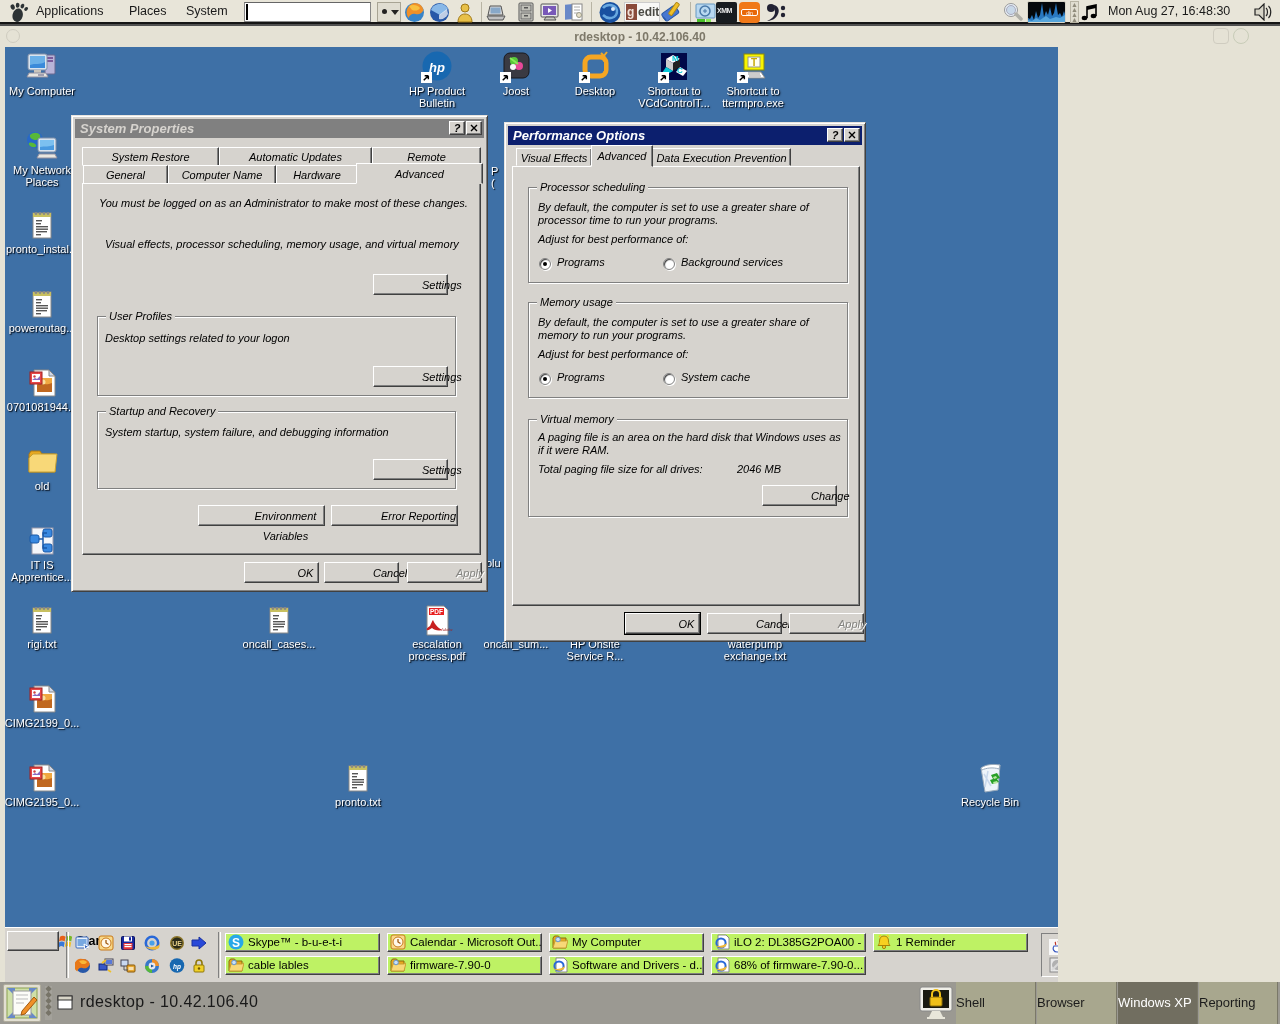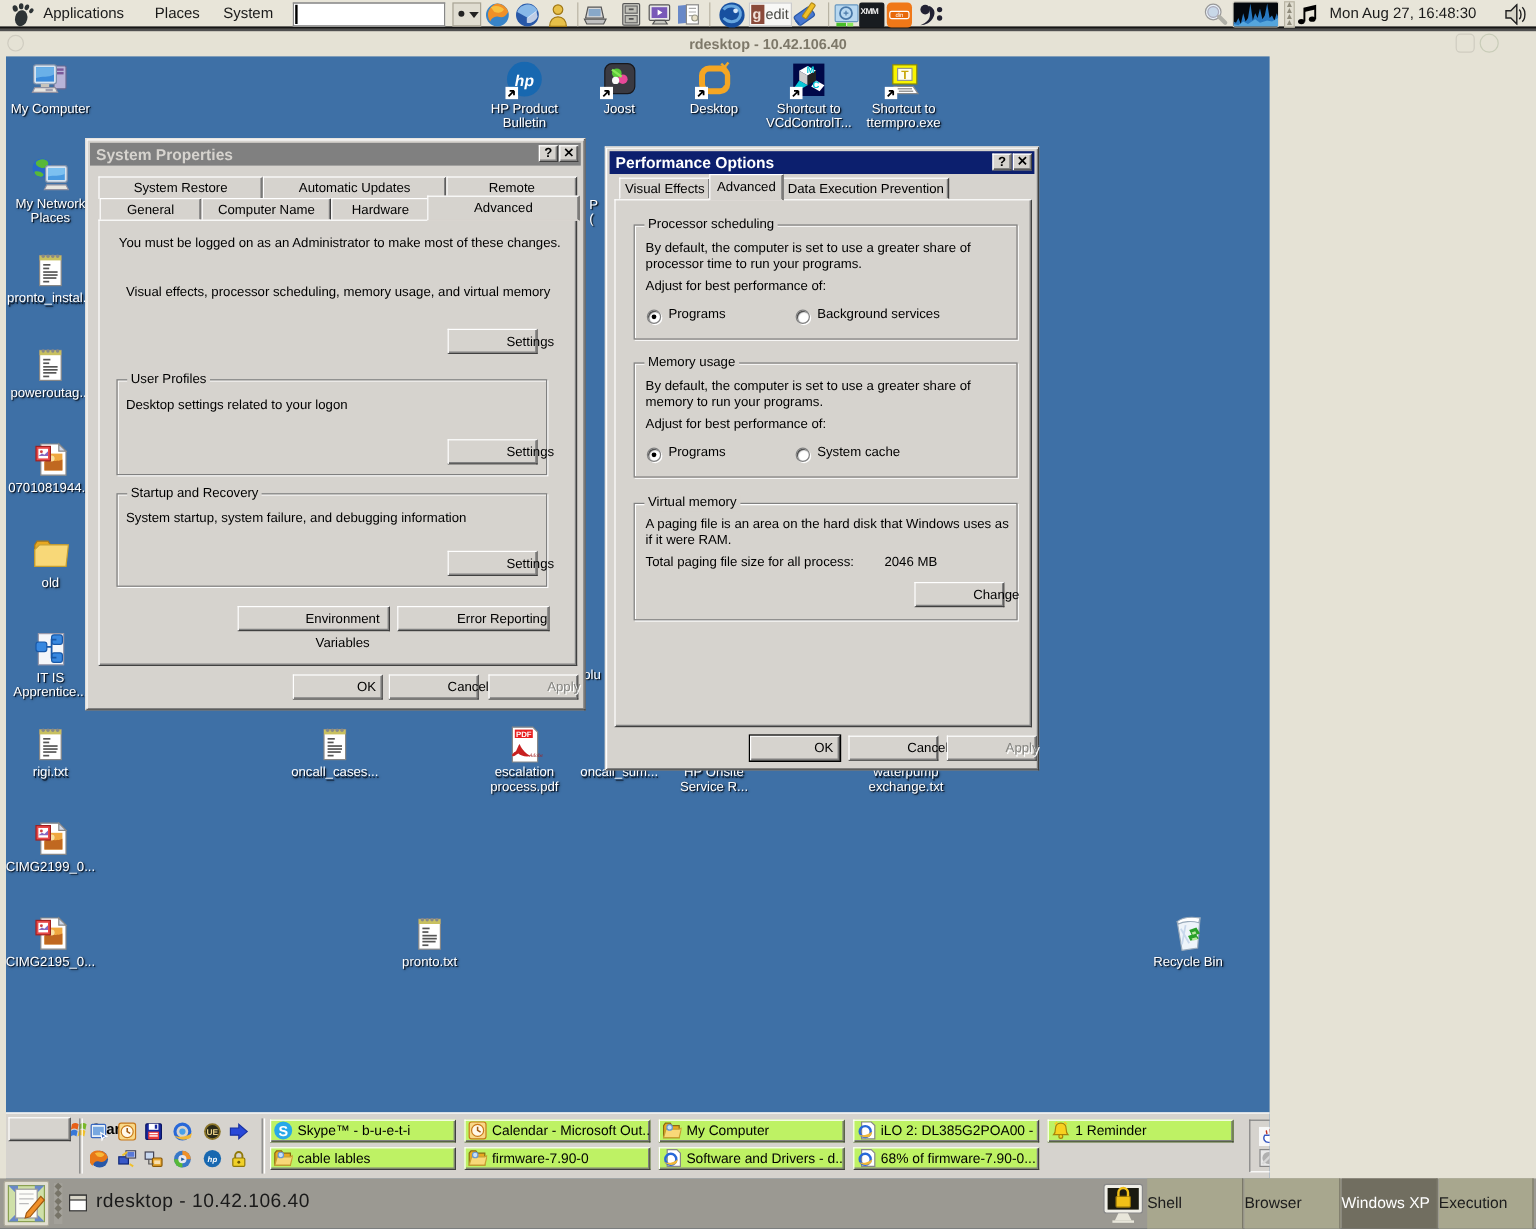--- a/index.html
+++ b/index.html
@@ -17,21 +17,21 @@
 
 
 #desk { position:absolute; left:5px; top:21px; width:1053px; height:935px; background:#3e70a6; overflow:hidden; }
 
 
 .dicon { position:absolute; width:76px; text-align:center; }
 .dicon .ic { position:relative; margin:0 auto; width:32px; height:32px; }
 .dicon .lb { margin-top:3px; font-size:11px; color:#fff; line-height:11.5px; text-shadow:1px 1px 0 rgba(10,25,45,.85), 1px 1px 2px rgba(0,0,0,.8); }
 
 
-.win { position:absolute; background:#d6d3ce; border:1px solid; border-color:#e8e5e0 #404040 #404040 #e8e5e0; box-shadow:inset 1px 1px 0 #fff, inset -1px -1px 0 #808080; }
+.win { position:absolute; background:#d6d3ce; border:1px solid; border-color:#e8e5e0 #404040 #404040 #e8e5e0; box-shadow:inset 1px 1px 0 #fff, inset -1px -1px 0 #808080;font-style:italic; }
 .tbar { position:absolute; left:3px; top:3px; right:3px; height:19px; line-height:19px; font-weight:bold; font-size:13px; padding-left:5px; overflow:hidden; }
 .tbar.active { background:#0c1f6e; color:#fff; }
 .tbar.inactive { background:#808080; color:#d6d3ce; }
 .tbtn { position:absolute; top:5px; width:16px; height:14px; background:#d6d3ce; border:1px solid; border-color:#fff #404040 #404040 #fff; box-shadow:inset -1px -1px 0 #808080; font-size:11px; font-weight:bold; color:#000; text-align:center; line-height:12px; }
 .btn { position:absolute; background:#d6d3ce; border:1px solid; border-color:#fff #404040 #404040 #fff; box-shadow:inset -1px -1px 0 #808080; font-size:11px; color:#000; text-align:center;padding-left:48px; }
 .btn.def { outline:1px solid #000; }
 .btn.dis { color:#848480; text-shadow:1px 1px 0 #fff; }
 .gbox { position:absolute; border:1px solid #808080; box-shadow:1px 1px 0 #fff, inset 1px 1px 0 #fff; }
 .glab { position:absolute; top:-7px; left:8px; background:#d6d3ce; padding:0 3px; font-size:11px; line-height:13px; }
 .tabpage { position:absolute; background:#d6d3ce; border:1px solid; border-color:#fff #404040 #404040 #fff; box-shadow:inset -1px -1px 0 #808080; }
@@ -301,21 +301,21 @@
   </svg>
   <div class="abs" style="left:591px;top:2px;width:1px;height:20px;background:#b8b4a4"></div>
   <svg class="abs" style="left:598px;top:1px" width="25" height="23" viewBox="0 0 25 23">
     <circle cx="12" cy="11.5" r="10.5" fill="#1850a0"></circle>
     <path d="M5 7c3-4 10-4 13 0 2 3 1 7-2 9-4 2-8 1-11-2" fill="none" stroke="#68a8e0" stroke-width="2.5"></path>
     <circle cx="15" cy="8" r="2" fill="#d8e8f8"></circle>
   </svg>
   <div class="abs" style="left:624px;top:2px;width:36px;height:20px;background:#f8f8f6;border:1px solid #ccc"></div>
   <div class="abs" style="left:626px;top:4px;width:11px;height:16px;background:#8a4a3a"></div>
   <div class="abs" style="left:627px;top:5px;font-size:12px;font-weight:bold;color:#f0e0d8">g</div>
-  <div class="abs" style="left:638px;top:5px;font-size:12px;font-weight:normal;color:#4a4a44">edit</div>
+  <div class="abs" style="left:638px;top:5px;font-size:12px;font-weight:bold;color:#4a4a44">edit</div>
   <svg class="abs" style="left:660px;top:1px" width="25" height="23" viewBox="0 0 25 23">
     <rect x="2" y="8" width="16" height="9" rx="2" fill="#4878d0" stroke="#2858a8" transform="rotate(-35 10 12)"></rect>
     <rect x="12" y="1" width="4" height="14" rx="1" fill="#f0c028" stroke="#b08818" transform="rotate(35 14 8)"></rect>
     <path d="M3 16l3 3" stroke="#2858a8" stroke-width="1.5"></path>
   </svg>
   <div class="abs" style="left:690px;top:2px;width:1px;height:20px;background:#b8b4a4"></div>
   <svg class="abs" style="left:695px;top:2px" width="21" height="21" viewBox="0 0 21 21">
     <rect x="1" y="2" width="19" height="14" rx="1" fill="#b8d8f0" stroke="#6898c0"></rect>
     <circle cx="10" cy="9" r="5" fill="none" stroke="#4878a8" stroke-width="1.5"></circle>
     <path d="M8 9h4M10 7v4" stroke="#4878a8"></path>
@@ -562,21 +562,21 @@
       <div class="txt" style="left:33px;top:193px">By default, the computer is set to use a greater share of<br>memory to run your programs.</div>
       <div class="txt" style="left:33px;top:225px">Adjust for best performance of:</div>
       <div class="radio on" style="left:34px;top:250px"></div>
       <div class="txt" style="left:52px;top:248px">Programs</div>
       <div class="radio" style="left:158px;top:250px"></div>
       <div class="txt" style="left:176px;top:248px">System cache</div>
       <div class="gbox" style="left:23px;top:296px;width:320px;height:98px">
           <div class="glab">Virtual memory</div>
         </div>
       <div class="txt" style="left:33px;top:308px">A paging file is an area on the hard disk that Windows uses as<br>if it were RAM.</div>
-      <div class="txt" style="left:33px;top:340px">Total paging file size for all process:</div>
+      <div class="txt" style="left:33px;top:340px">Total paging file size for all drives:</div>
       <div class="txt" style="left:232px;top:340px">2046 MB</div>
       <div class="btn" style="left:257px;top:362px;width:75px;height:21px;line-height:20px">Change</div>
       <div class="btn def" style="left:120px;top:490px;width:75px;height:21px;line-height:20px">OK</div>
       <div class="btn" style="left:202px;top:490px;width:75px;height:21px;line-height:20px">Cancel</div>
       <div class="btn dis" style="left:284px;top:490px;width:75px;height:21px;line-height:20px">Apply</div>
     </div>
     <div id="taskbar">
       <div class="btn" style="left:2px;top:3px;width:52px;height:20px;font-weight:bold;font-size:12.5px;text-align:left;display:flex;align-items:center;white-space:nowrap">
         <svg style="margin:0 2px 0 3px;flex:none" width="15" height="15" viewBox="0 0 16 16">
           <path d="M1 3c2-1.5 4-1.5 6 0l-1 5c-2-1.5-4-1.5-6 0z" fill="#e86018"></path>
@@ -762,14 +762,14 @@
       <rect x="6" y="5" width="26" height="18" fill="#1a1a10"></rect>
       <rect x="13" y="12" width="12" height="9" rx="1" fill="#f0c018" stroke="#907008"></rect>
       <path d="M15 12V9a4 4 0 018 0v3" fill="none" stroke="#f0c018" stroke-width="2"></path>
       <path d="M15 26h8l3 6H12z" fill="#e8e6da"></path>
       <rect x="10" y="32" width="18" height="2" fill="#e8e6da"></rect>
     </svg>
   </div>
   <div class="wsw" style="left:956px;width:80px">Shell</div>
   <div class="wsw" style="left:1037px;width:80px">Browser</div>
   <div class="wsw on" style="left:1118px;width:80px">Windows XP</div>
-  <div class="wsw" style="left:1199px;width:79px">Execution</div>
+  <div class="wsw" style="left:1199px;width:79px">Reporting</div>
 </div>
 
 </body></html>

